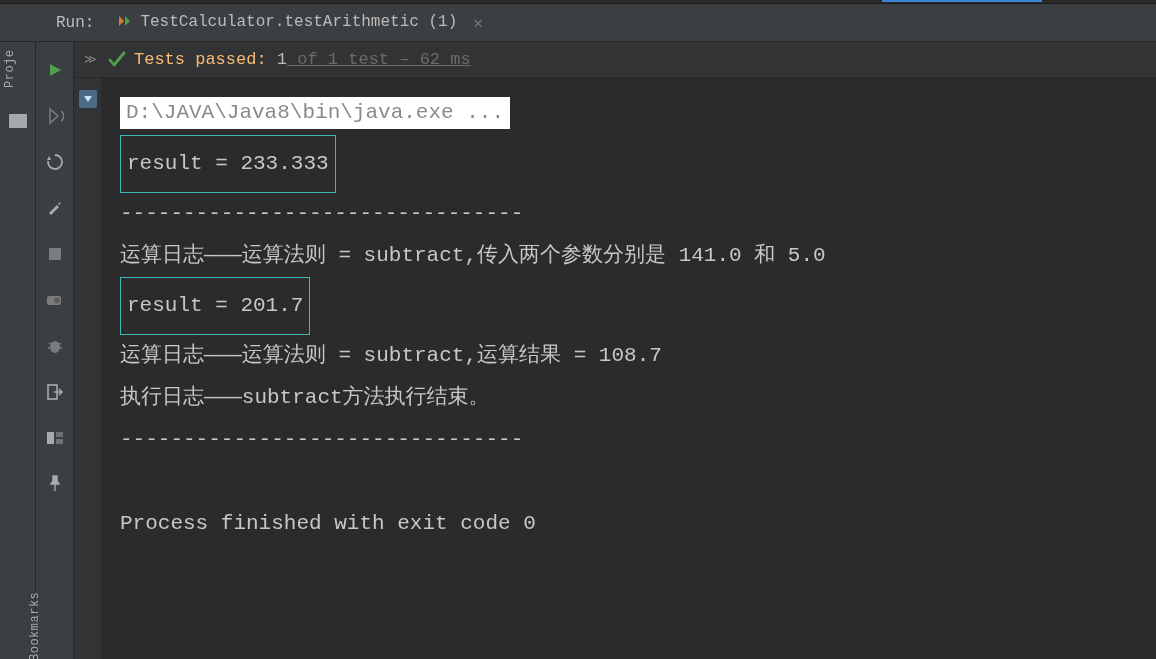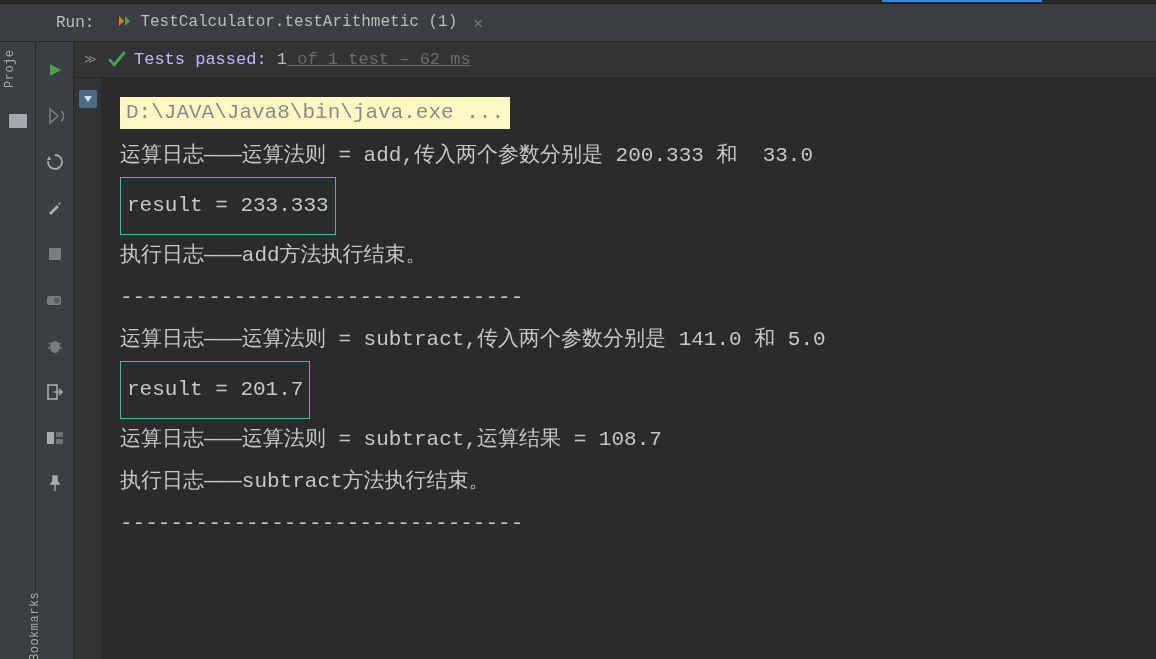--- a/index.html
+++ b/index.html
@@ -16,28 +16,28 @@
     .left-side .proj { color:#aaa; font-size:12px; transform:rotate(-90deg); position:absolute; top:46px; left:3px; transform-origin:left top; letter-spacing:.5px; }
     .left-side .file-icon { position:absolute; top:72px; left:9px; width:18px; height:14px; background:#a3a9ae; border-radius:1px; }
     .left-side .bm { color:#aaa; font-size:12px; transform:rotate(-90deg); position:absolute; bottom:-16px; left:28px; transform-origin:left top; letter-spacing:.5px; }
     .tool-col { width:38px; background:#3c3f41; border-right:1px solid #282828; padding-top:18px; display:flex; flex-direction:column; align-items:center; gap:26px; }
     .tool-col .tbtn { width:20px; height:20px; display:flex; align-items:center; justify-content:center; cursor:pointer; }
     .content-area { flex:1; display:flex; flex-direction:column; }
     .status-row { height:36px; background:#313335; border-bottom:1px solid #282828; display:flex; align-items:center; padding-left:0; }
     .status-row .dd { width:18px; font-size:12px; color:#888; margin-left:10px; margin-right:6px; }
     .status-row .check svg { width:18px; height:18px; display:block; margin-right:8px; }
     .status-row .txt { font-size:17px; }
-    .status-row .g { color:#c4b5fd; }
+    .status-row .g { color:#fdba74; }
     .status-row .dim { color:#6b6b6b;text-decoration:underline; }
     .status-row .num { color:#bbbbbb; }
     .body-row { flex:1; display:flex; }
     .fold-col { width:28px; background:#313335; border-right:1px solid #282828; padding-top:12px; display:flex; justify-content:center; align-items:flex-start; }
     .fold-col .fold { width:18px; height:18px; background:#4a6a86; border-radius:2px; display:flex; align-items:center; justify-content:center; color:#cde3f6; font-size:11px; cursor:pointer; }
     .console { flex:1; background:#2b2b2b; padding:14px 18px; font-size:21px; line-height:42px; color:#c7c7c7; font-family:'Consolas','Monaco','Courier New',monospace; }
-    .console .cmdline { color:#8a8a8a; background:#fef9c3; display:inline-block; padding:0 6px; line-height:32px; margin-bottom:6px; }
+    .console .cmdline { color:#8a8a8a; background:#ffffff; display:inline-block; padding:0 6px; line-height:32px; margin-bottom:6px; }
     .console .boxed { border:1px solid #3db8b8; padding:12px 6px; display:inline-block; line-height:32px; }
     .console .ln { white-space:pre; }
   </style>
 </head>
 <body>
 
 <div class="top-edge">
     <div class="blue"></div>
   </div>
 
@@ -143,27 +143,26 @@
       <div class="fold-col">
         <span class="fold">
           <svg width="10" height="10" viewBox="0 0 10 10">
               <polygon points="1,2 9,2 5,8" fill="#cde3f6"></polygon>
             </svg>
         </span>
       </div>
 
       <div class="console">
         <div class="ln"><span class="cmdline">D:\JAVA\Java8\bin\java.exe ...</span></div>
-        <div class="ln">运算日志———运算法则 = add,传入两个参数分别是 200.333 和  33.0</div>
         <div class="ln"><span class="boxed">result = 233.333</span></div>
-        <div class="ln">执行日志———add方法执行结束。</div>
         <div class="ln">--------------------------------</div>
         <div class="ln">运算日志———运算法则 = subtract,传入两个参数分别是 141.0 和 5.0</div>
         <div class="ln"><span class="boxed">result = 201.7</span></div>
         <div class="ln">运算日志———运算法则 = subtract,运算结果 = 108.7</div>
         <div class="ln">执行日志———subtract方法执行结束。</div>
         <div class="ln">--------------------------------</div>
         <div class="ln">&nbsp;</div>
+        <div class="ln">Process finished with exit code 0</div>
       </div>
     </div>
   </div>
 
 </div>
 
 </body></html>

